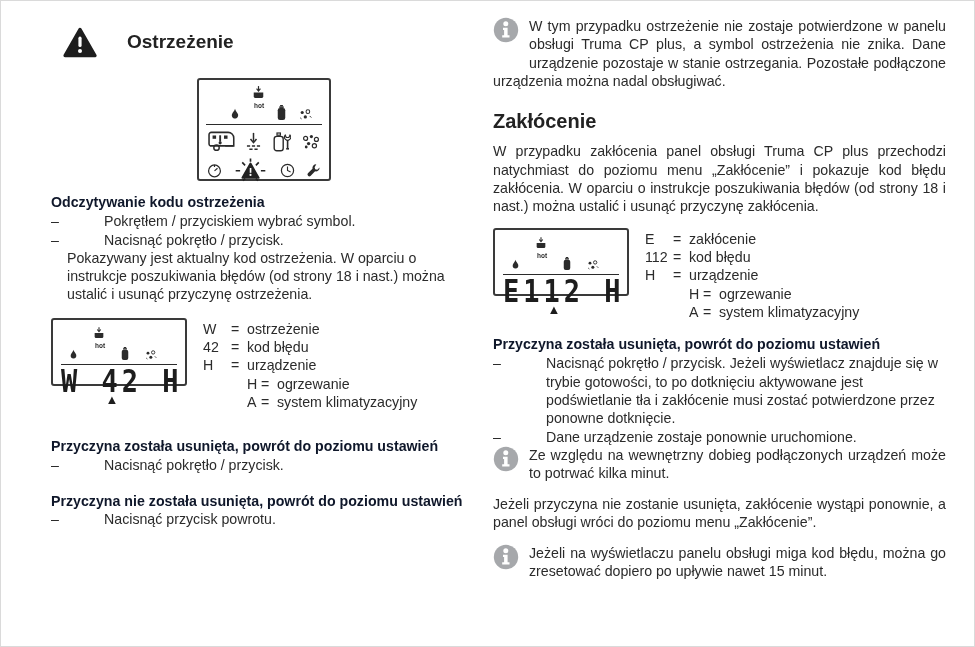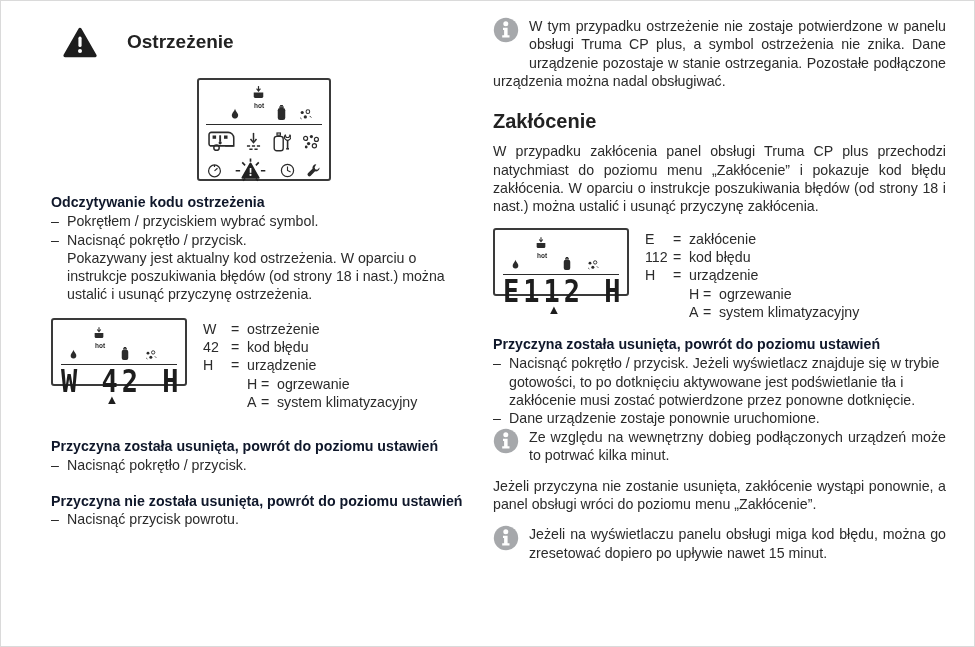--- a/index.html
+++ b/index.html
@@ -11,21 +11,21 @@
   .col-left{left:50px;width:424px;top:22px;}
   .col-right{left:492px;width:453px;top:16px;}
   p{margin:0;text-align:justify;}
   .hdr-row{display:flex;align-items:center;gap:30px;margin:4px 0 20px 12px;}
   h1{font-size:19px;margin:0;font-weight:bold;color:#222;}
   h2{font-size:20px;margin:0;font-weight:bold;color:#222;}
   h3{font-size:14.2px;margin:0;font-weight:bold;color:#0f172a;}
   .bullets{margin-top:1px;}
   .bullet{display:flex;}
   .dash{width:16px;flex:0 0 16px;}
-  .btext{flex:1;}
+  .btext{flex:1;margin-left:37px;}
   .note{margin-left:16px;text-align:left;}
   
   .disp{box-sizing:border-box;border:2px solid #3a3a3a;border-radius:3px;background:#fff;}
   .disp-menu{width:134px;height:103px;margin:8px 0 0 146px;padding:5px 7px 4px;}
   .disp-err{width:136px;height:68px;flex:0 0 136px;padding:6px 8px 4px;box-sizing:border-box;}
   .srow{display:flex;align-items:flex-end;gap:13px;padding:1px 0 4px 24px;border-bottom:1.4px solid #2b2b2b;}
   .disp-err .srow{padding-left:8px;gap:16px;}
   .hot{font-size:6.5px;font-weight:bold;color:#2b2b2b;margin-left:1px;position:relative;top:-5px;}
   .mrow{display:flex;align-items:center;justify-content:space-between;padding:6px 2px 0;}
   .brow{display:flex;align-items:center;justify-content:space-between;padding:6px 1px 0;}

